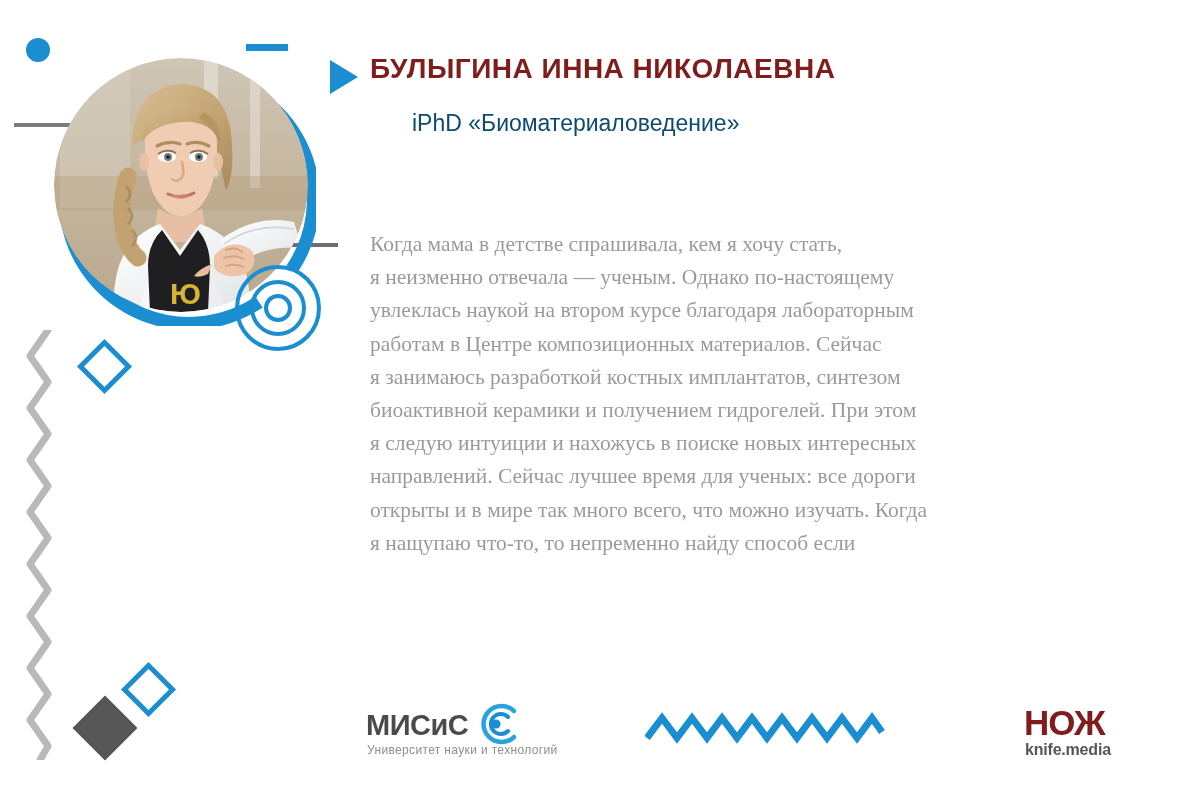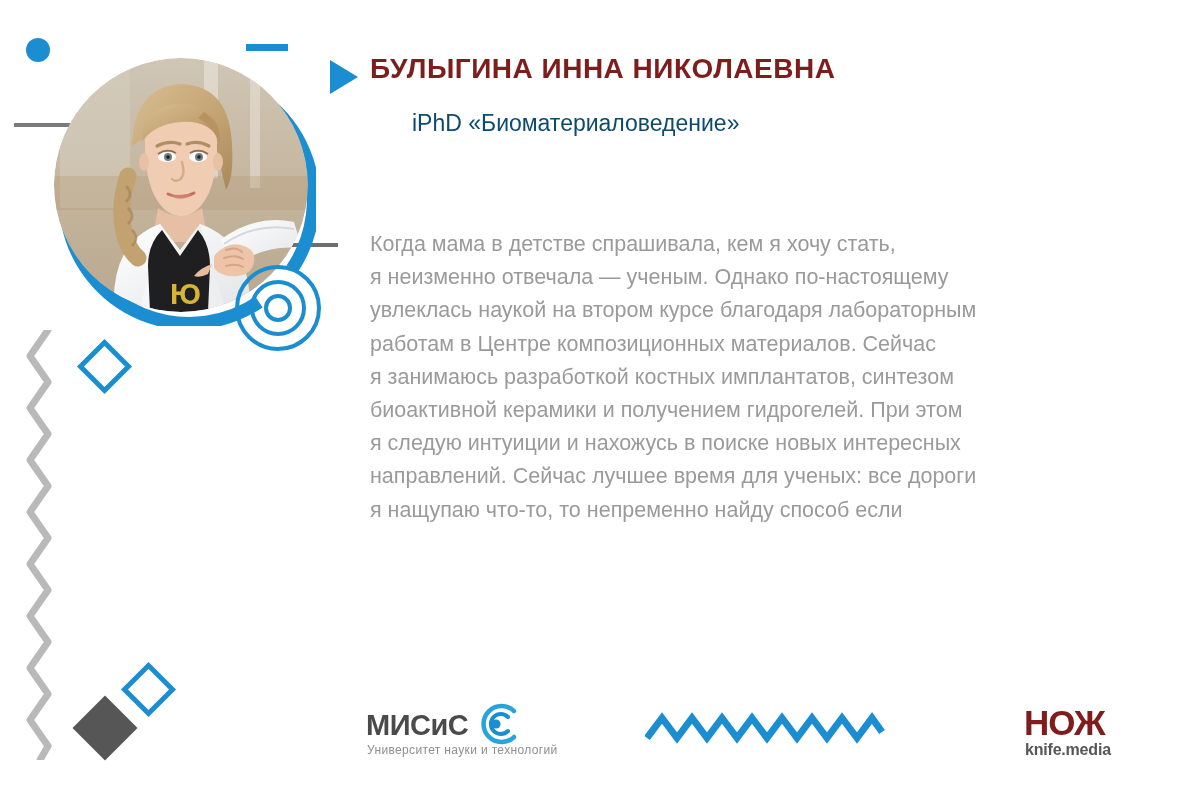--- a/index.html
+++ b/index.html
@@ -113,21 +113,21 @@
     margin-left: 42px;
   }
   .body-text {
     position: absolute;
     left: 370px; top: 228px;
     width: 760px;
     font-size: 21.5px;
     line-height: 33.2px;
     color: #9a9a9a;
   }
-  .body-text .ln { display: block; white-space: nowrap; }
+  .body-text .ln { display: block; white-space: nowrap; font-family: Liberation Serif, serif; }
 
   
   .logo-misis {
     position: absolute;
     left: 354px; top: 703px;
     width: 160px; height: 56px; margin-left: 12px;
   }
   .misis-word {
     position: absolute;
     left: 0; top: 6px;
@@ -303,20 +303,21 @@
 
   <div class="body-text">
     <span class="ln">Когда мама в детстве спрашивала, кем я хочу стать,</span>
     <span class="ln">я неизменно отвечала — ученым. Однако по-настоящему</span>
     <span class="ln">увлеклась наукой на втором курсе благодаря лабораторным</span>
     <span class="ln">работам в Центре композиционных материалов. Сейчас</span>
     <span class="ln">я занимаюсь разработкой костных имплантатов, синтезом</span>
     <span class="ln">биоактивной керамики и получением гидрогелей. При этом</span>
     <span class="ln">я следую интуиции и нахожусь в поиске новых интересных</span>
     <span class="ln">направлений. Сейчас лучшее время для ученых: все дороги</span>
+    <span class="ln">открыты и в мире так много всего, что можно изучать. Когда</span>
     <span class="ln">я нащупаю что-то, то непременно найду способ если</span>
   </div>
 
   <div class="logo-misis">
     <div class="misis-word">МИСиС</div>
     <div class="misis-sub">Университет науки и технологий</div>
     <div class="misis-mark">
       <svg width="52" height="42" viewBox="0 0 52 42">
         <path d="M44 8 A 18 18 0 1 0 44 34" fill="none" stroke="#29a3dc" stroke-width="4.5" stroke-linecap="round"></path>
         <path d="M38 14 A 10 10 0 1 0 38 28" fill="none" stroke="#1b8ed2" stroke-width="4" stroke-linecap="round"></path>

